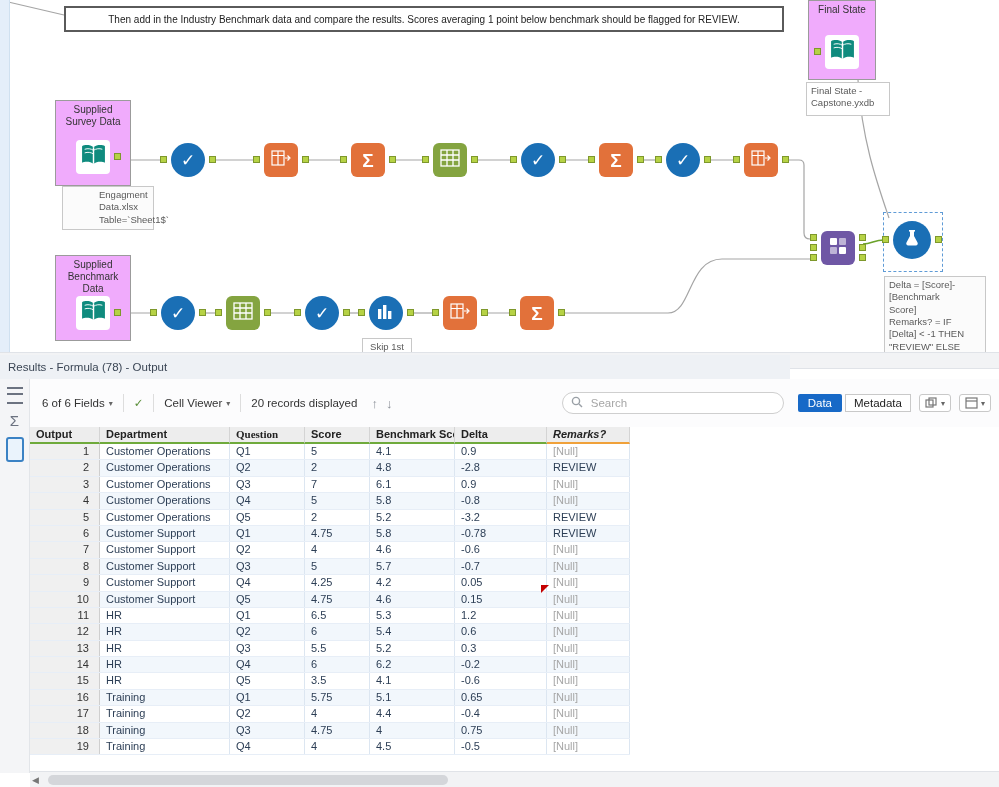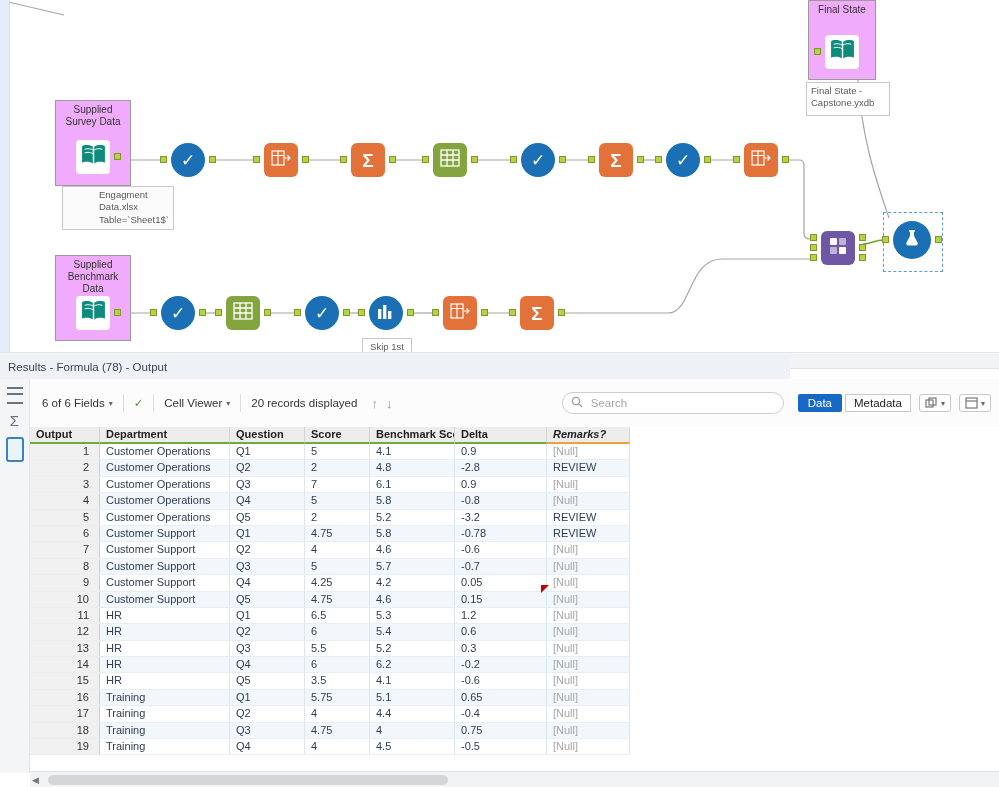--- a/index.html
+++ b/index.html
@@ -97,20 +97,21 @@
         <path d="M559,313 L668,313 C692,313 688,259 722,259 L811,259"></path>
         <path d="M858,80 C862,140 876,180 889,218"></path>
       </g>
       <g stroke="#6aa22a" stroke-width="1.6" fill="none">
         <path d="M863,244 C872,244 874,240 884,240"></path>
       </g>
     </svg>
 
     <div class="canvas-left"></div>
 
+    <div class="comment">Then add in the Industry Benchmark data and compare the results. Scores averaging 1 point below benchmark should be flagged for REVIEW.</div>
 
     <div class="cbox" style="left:808px;top:0;width:68px;height:80px;">Final State</div>
     <div class="tile white" style="left:825px;top:35px;">
       <span>
         <svg width="27" height="25" viewBox="0 0 26 24">
             <path d="M13 4 C10 1.5 4.5 1.5 2 3 V19 C4.5 17.5 10 17.5 13 20 C16 17.5 21.5 17.5 24 19 V3 C21.5 1.5 16 1.5 13 4 Z" fill="#0f8b7e"></path>
             <path d="M13 4 V20" stroke="#fff" stroke-width="1.4"></path>
             <path d="M4.5 6 C7.5 5 10.5 5.4 13 7 M4.5 9.5 C7.5 8.5 10.5 8.9 13 10.5 M21.5 6 C18.5 5 15.5 5.4 13 7" stroke="#fff" stroke-width="0.9" fill="none"></path>
           </svg>
       </span>
@@ -124,21 +125,21 @@
     <div class="tile white" style="left:76px;top:140px;">
       <span>
         <svg width="27" height="25" viewBox="0 0 26 24">
             <path d="M13 4 C10 1.5 4.5 1.5 2 3 V19 C4.5 17.5 10 17.5 13 20 C16 17.5 21.5 17.5 24 19 V3 C21.5 1.5 16 1.5 13 4 Z" fill="#0f8b7e"></path>
             <path d="M13 4 V20" stroke="#fff" stroke-width="1.4"></path>
             <path d="M4.5 6 C7.5 5 10.5 5.4 13 7 M4.5 9.5 C7.5 8.5 10.5 8.9 13 10.5 M21.5 6 C18.5 5 15.5 5.4 13 7" stroke="#fff" stroke-width="0.9" fill="none"></path>
           </svg>
       </span>
       <span class="a out"></span>
     </div>
-    <div class="note" style="left:62px;top:186px;width:112px;height:44px;padding-left:36px;">Engagment
+    <div class="note" style="left:62px;top:186px;width:92px;height:44px;padding-left:36px;">Engagment
 Data.xlsx
 Table=`Sheet1$`</div>
 
     <div class="tile circle" style="left:171px;top:143px;">
         <span class="glyph-check">✓</span>
         <span class="a in"></span>
         <span class="a out"></span>
       </div>
     <div class="tile orange" style="left:264px;top:143px;">
         <span><svg width="20" height="18" viewBox="0 0 20 18">
@@ -276,20 +277,26 @@
 
     <div class="selbox" style="left:883px;top:212px;width:58px;height:58px;"></div>
     <div class="tile circle" style="left:893px;top:221px;width:38px;height:38px;">
       <span><svg width="20" height="20" viewBox="0 0 20 20">
             <path d="M8 3 L12 3 L12 8 L15.5 14.5 A2 2 0 0 1 13.8 17.5 L6.2 17.5 A2 2 0 0 1 4.5 14.5 L8 8 Z" fill="#fff"></path>
             <rect x="7" y="2" width="6" height="1.6" fill="#fff"></rect>
           </svg></span>
       <span class="a in" style="top:15px;"></span>
       <span class="a out" style="top:15px;"></span>
     </div>
+    <div class="note" style="left:884px;top:276px;width:102px;height:90px;">Delta = [Score]-
+[Benchmark
+Score]
+Remarks? = IF
+[Delta] &lt; -1 THEN
+"REVIEW" ELSE</div>
   </div>
 
   <div class="hscroll1">
     <span class="scroll-arrow">◀</span>
     <span class="thumb" style="left:18px;width:430px;"></span>
   </div>
 
   <div class="results">
     <div class="results-header">Results - Formula (78) - Output</div>
 
@@ -344,21 +351,21 @@
             <path d="M1 4 H12" stroke="#777" stroke-width="1.2"></path>
           </svg>
         <span class="caret">▾</span>
       </div>
     </div>
 
     <div class="rtable">
       <div class="hrow">
           <div class="hcell c0" style="border-bottom-color: rgb(111, 170, 60);">Output</div>
           <div class="hcell c1" style="border-bottom-color: rgb(111, 170, 60);">Department</div>
-          <div class="hcell c2" style="border-bottom-color: rgb(111, 170, 60);">Question</div>
+          <div class="hcell c2" style="border-bottom-color: rgb(111, 170, 60); font-family: Liberation Serif, serif;">Question</div>
           <div class="hcell c3" style="border-bottom-color: rgb(111, 170, 60);">Score</div>
           <div class="hcell c4" style="border-bottom-color: rgb(111, 170, 60);">Benchmark Score</div>
           <div class="hcell c5" style="border-bottom-color: rgb(111, 170, 60);">Delta</div>
           <div class="hcell c6" style="border-bottom-color: rgb(240, 161, 58); font-style: italic;">Remarks?</div>
         </div>
       <div>
           <div class="trow">
             <div class="tcell c0">1</div>
             <div class="tcell c1">Customer Operations</div>
             <div class="tcell c2">Q1</div>

